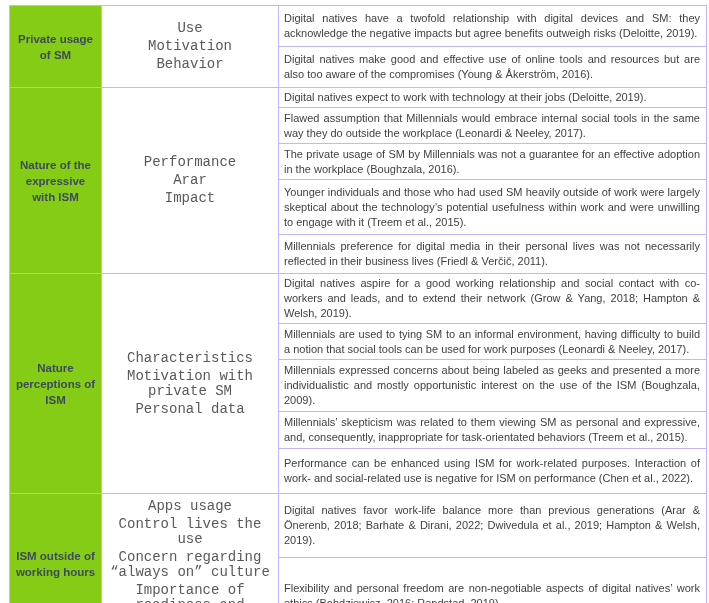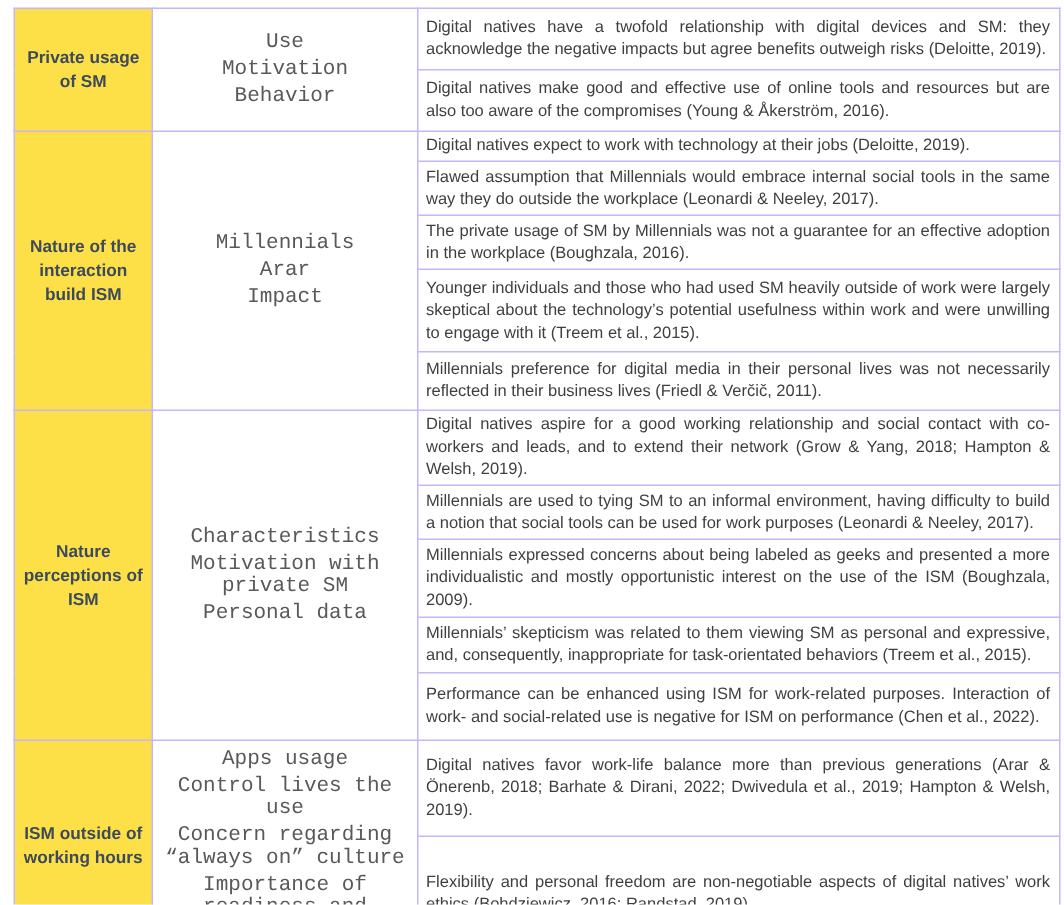--- a/index.html
+++ b/index.html
@@ -19,21 +19,21 @@
     border-collapse: collapse;
     width: 697px;
     table-layout: fixed;
   }
   table.lit-table td {
     border: 1px solid #c4b5fd;
     vertical-align: middle;
     box-sizing: border-box;
   }
   td.cat-cell {
-    background: #fde047;
+    background: #84cc16;
     text-align: center;
     color: #3d4a5c;
     font-size: 11.5px;
     font-weight: 600;
     line-height: 16px;
     padding: 2px 5px;
   }
   td.kw-cell {
     background: #ffffff;
     text-align: center;
@@ -77,24 +77,24 @@
           <div class="kw">Behavior</div>
         </td>
         <td class="finding-cell">Digital natives have a twofold relationship with digital devices and SM: they acknowledge the negative impacts but agree benefits outweigh risks (Deloitte, 2019).</td>
       </tr>
       <tr style="height:41px">
         <td class="finding-cell">Digital natives make good and effective use of online tools and resources but are also too aware of the compromises (Young &amp; Åkerström, 2016).</td>
       </tr>
 
       <tr style="height:17px">
         <td class="cat-cell" rowspan="5">
-          <div>Nature of the interaction build ISM</div>
+          <div>Nature of the expressive with ISM</div>
         </td>
         <td class="kw-cell" rowspan="5">
-          <div class="kw">Millennials</div>
+          <div class="kw">Performance</div>
           <div class="kw">Arar</div>
           <div class="kw">Impact</div>
         </td>
         <td class="finding-cell">Digital natives expect to work with technology at their jobs (Deloitte, 2019).</td>
       </tr>
       <tr style="height:36px">
         <td class="finding-cell">Flawed assumption that Millennials would embrace internal social tools in the same way they do outside the workplace (Leonardi &amp; Neeley, 2017).</td>
       </tr>
       <tr style="height:36px">
         <td class="finding-cell">The private usage of SM by Millennials was not a guarantee for an effective adoption in the workplace (Boughzala, 2016).</td>

